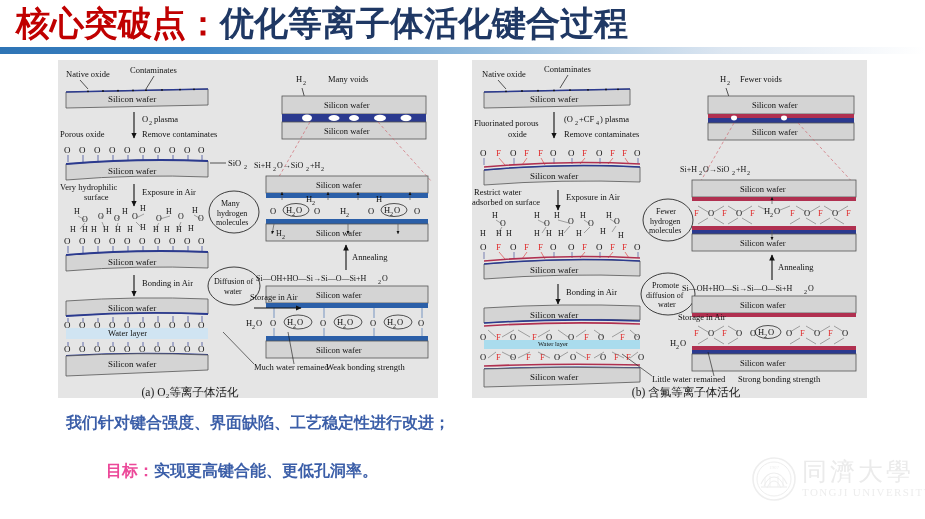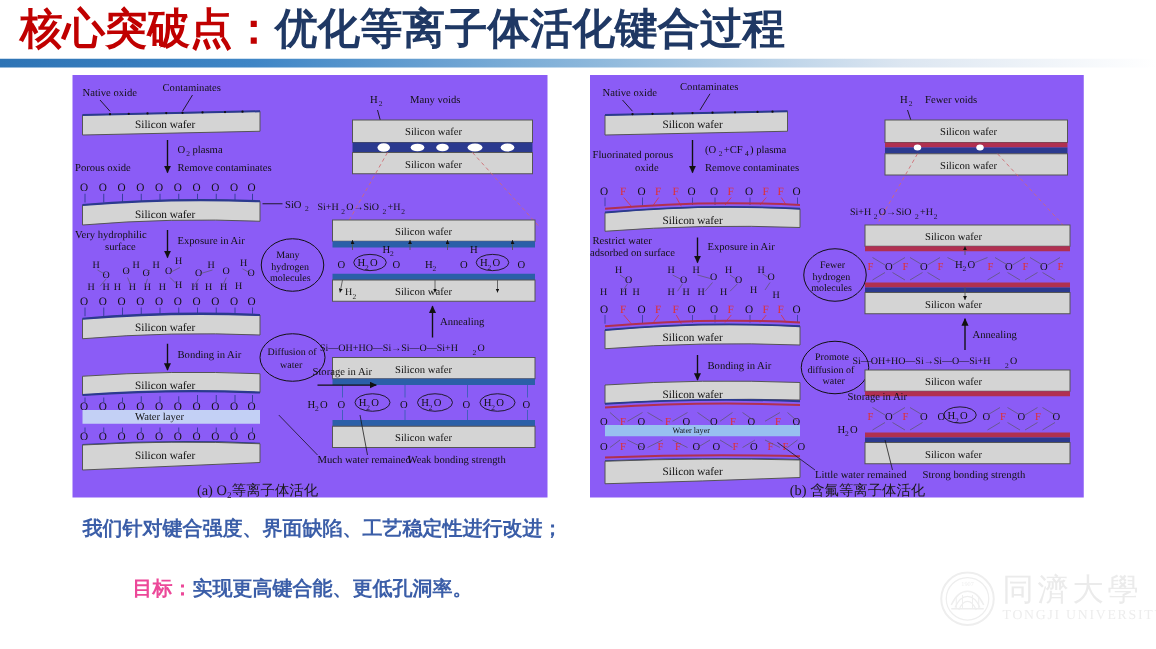--- a/index.html
+++ b/index.html
@@ -24,32 +24,32 @@
   }
   .t-red{color:#c00000;}
   .t-blue{color:#1f3864;}
   .title-rule{
     position:absolute;left:0;top:47px;width:925px;height:7px;
     background:linear-gradient(to right,#2e74b5 0%,#3f86c6 22%,#8fb9dc 52%,#dce6f1 78%,#ffffff 100%);
   }
 
   
   .figs{position:absolute;left:0;top:60px;width:925px;height:340px;}
-  .panel{position:absolute;top:0;background:#8b5cf6;}
+  .panel{position:absolute;top:0;background:#e5e5e5;}
   .panel-a{left:58px;width:380px;height:338px;}
   .panel-b{left:472px;width:395px;height:338px;}
 
   .fig-canvas{position:absolute;left:0;top:0;width:100%;height:100%;}
   .fig-caption{
     position:absolute;bottom:-2px;left:0;width:100%;
     text-align:center;
     font-family:"Liberation Serif","DejaVu Serif",serif;
     font-size:11.5px;color:#1a1a1a;
   }
-  .panel-a .fig-caption{left:-58px;width:380px;text-align:center;padding-left:16px;}
+  .panel-a .fig-caption{left:-58px;width:380px;text-align:center;}
   .panel-b .fig-caption{left:64px;width:300px;}
 
   
   .bullet{
     position:absolute;
     font-family:"DejaVu Sans","Liberation Sans",sans-serif;
     font-weight:bold;white-space:nowrap;
   }
   .bullet1{left:66px;top:413px;font-size:16px;color:#3b5ea8;}
   .bullet2{left:66px;top:461px;font-size:16px;}

